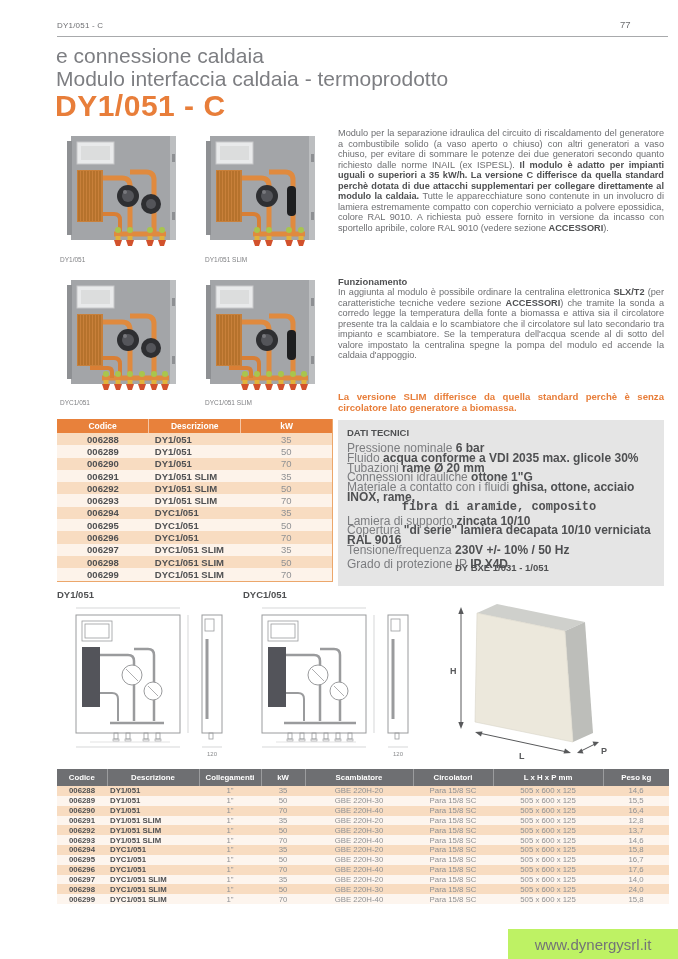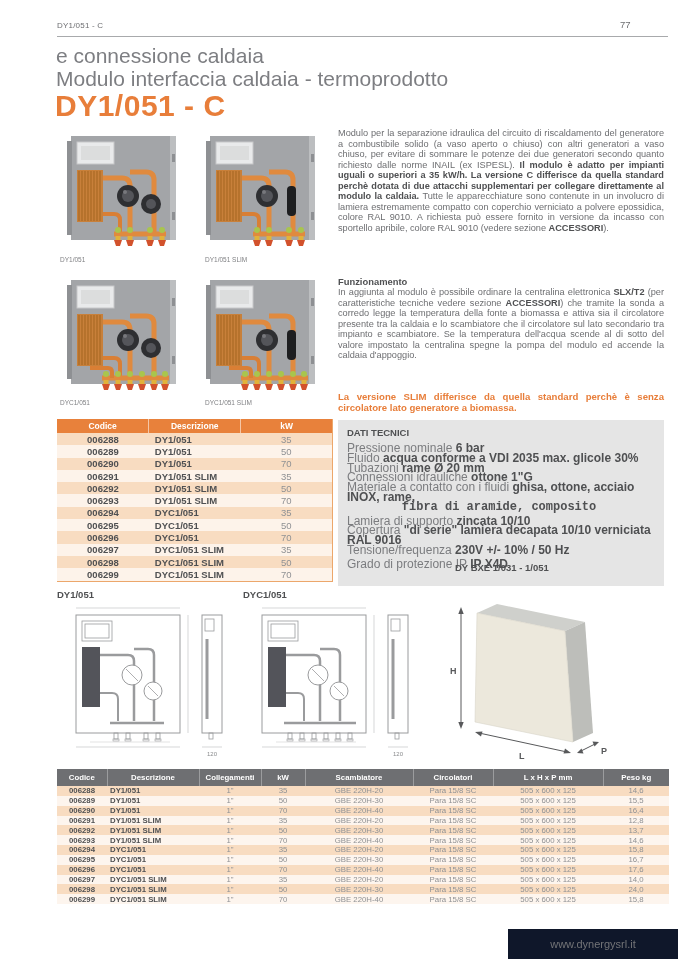--- a/index.html
+++ b/index.html
@@ -57,22 +57,22 @@
   .spec{left:57px;top:769px;width:612px;}
   .spec th{background:#6e6f72;color:#ffffff;font-size:7.8px;font-weight:bold;height:17px;padding:0;}
   .spec th + th{border-left:1px solid #9b9c9e;}
   .spec td{font-size:7.8px;height:9.85px;padding:0 3px;white-space:nowrap;overflow:hidden;}
   .spec tr.odd{background:#f8dcc1;}
   .spec tr.even{background:#fdf5ee;}
   .spec td.c0{text-align:center;font-weight:bold;color:#4f5052;}
   .spec td.c1{text-align:left;font-weight:bold;color:#4f5052;}
   .spec td.c2,.spec td.c3,.spec td.c4,.spec td.c5,.spec td.c6,.spec td.c7{text-align:center;color:#8f9194;}
 
-  .footer{left:508px;top:929px;width:170px;height:30px;background:#0f172a;display:flex;
-          align-items:center;justify-content:center;font-size:11px;color:#737477;}
+  .footer{left:508px;top:929px;width:170px;height:30px;background:#bef264;display:flex;
+          align-items:center;justify-content:center;font-size:15px;color:#737477;}
 </style>
 </head>
 <body>
 
 <div class="page">
 
   <div class="abs breadcrumb">DY1/051 - C</div>
   <div class="abs pagenum">77</div>
   <div class="abs rule"></div>
 

